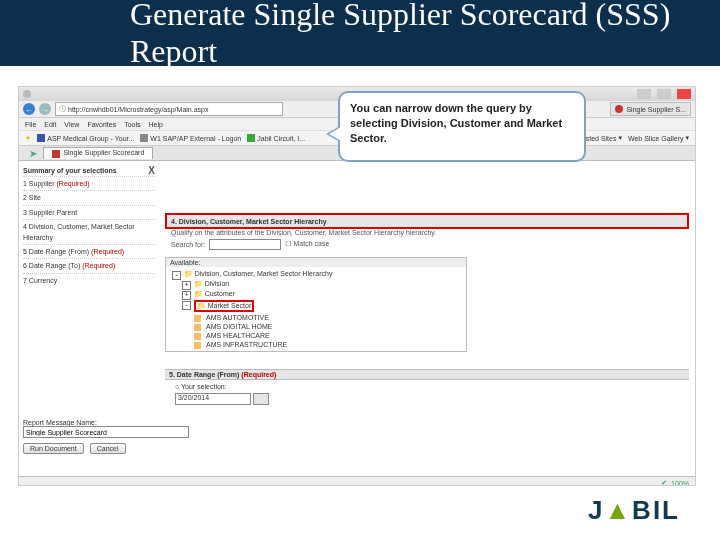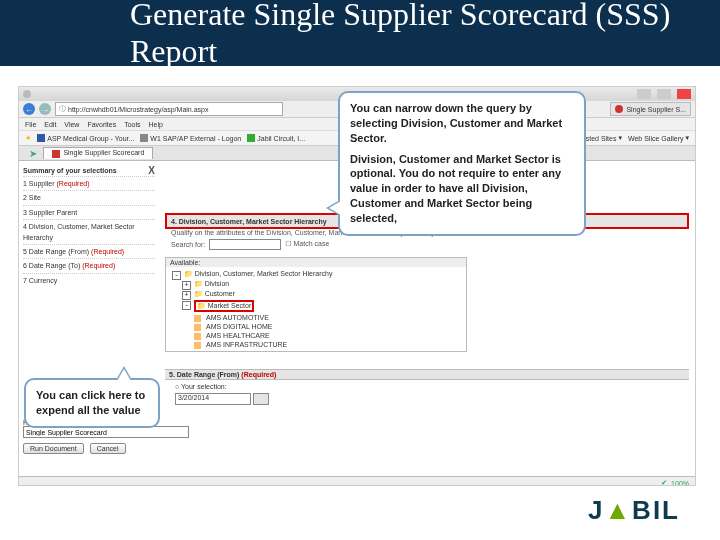--- a/index.html
+++ b/index.html
@@ -185,18 +185,16 @@
       <div class="status">
         <span style="color:#2a5">✔</span>
         <span>100%</span>
       </div>
     </div>
   </div>
 
   <div class="callout co1">
     <div>You can narrow down the query by selecting Division, Customer and Market Sector.</div>
     <div style="height:6px"></div>
-    <div>Division, Customer and Market Sector is optional. You do not require to enter any value in order to have all Division, Customer and Market Sector being selected,</div>
   </div>
-  <div class="callout co2">You can click here to expend all the value</div>
 
   <div class="logo">J<span class="dot">▲</span>BIL</div>
 </div>
 
 </body></html>

